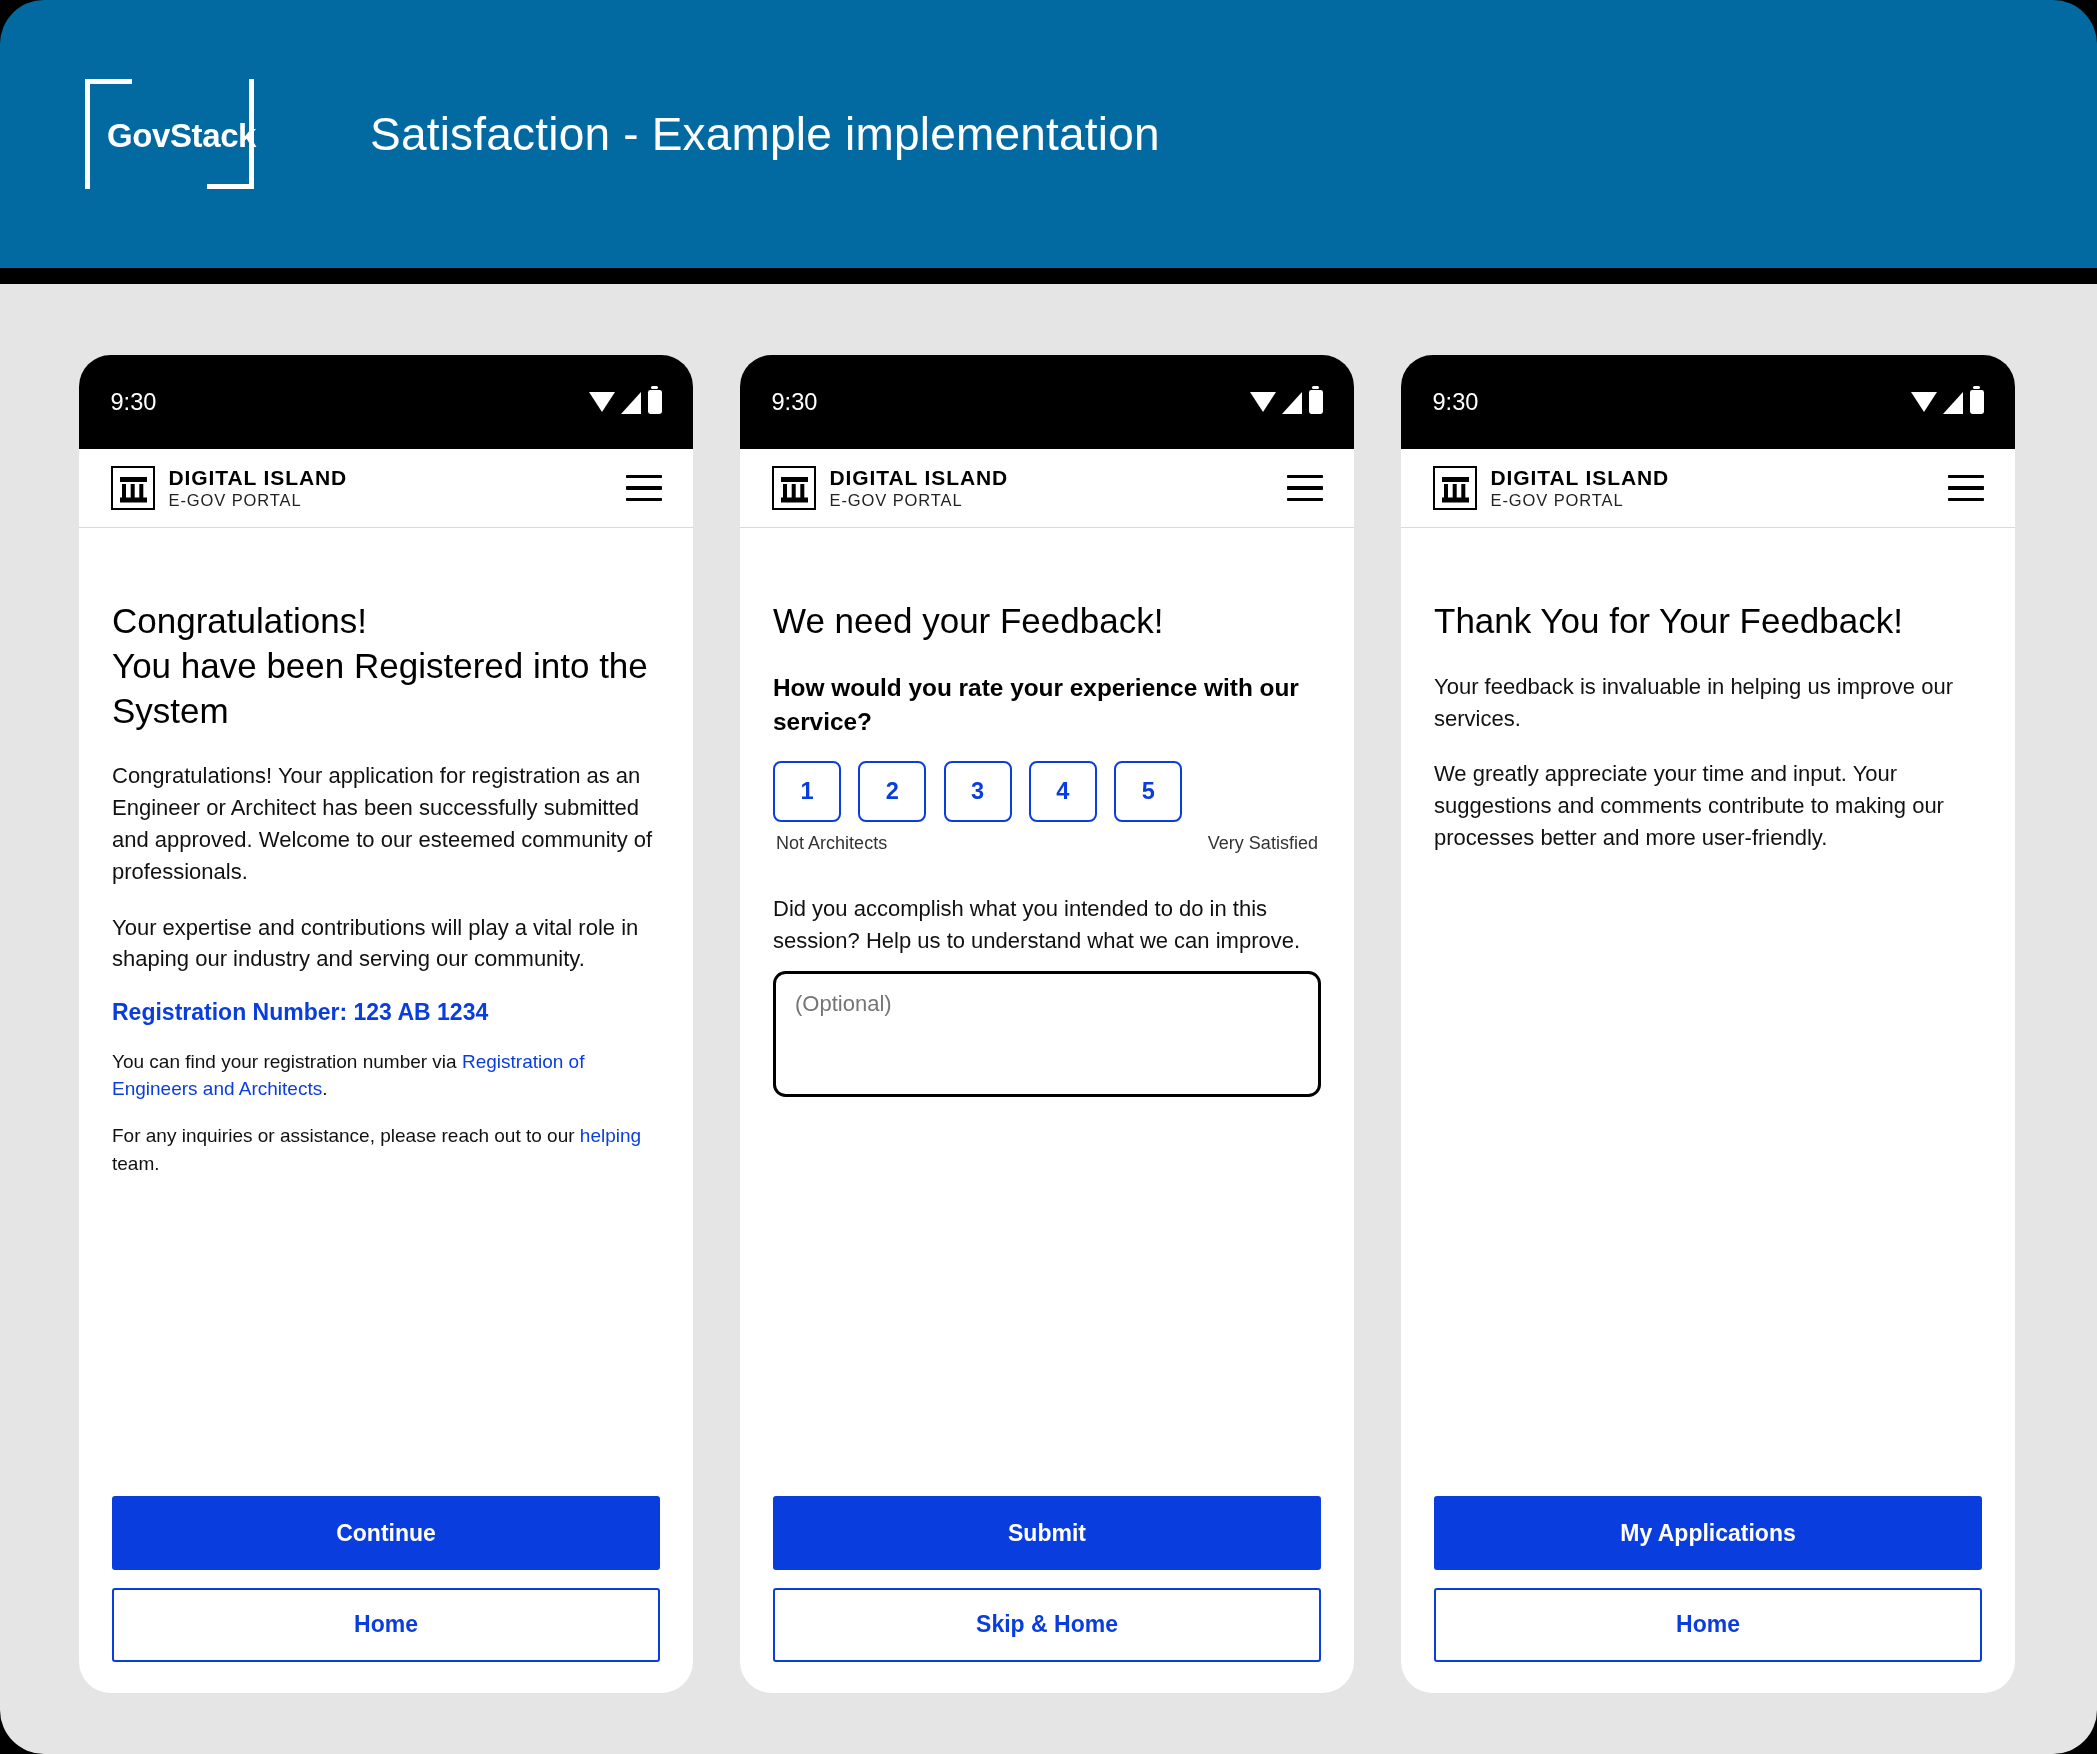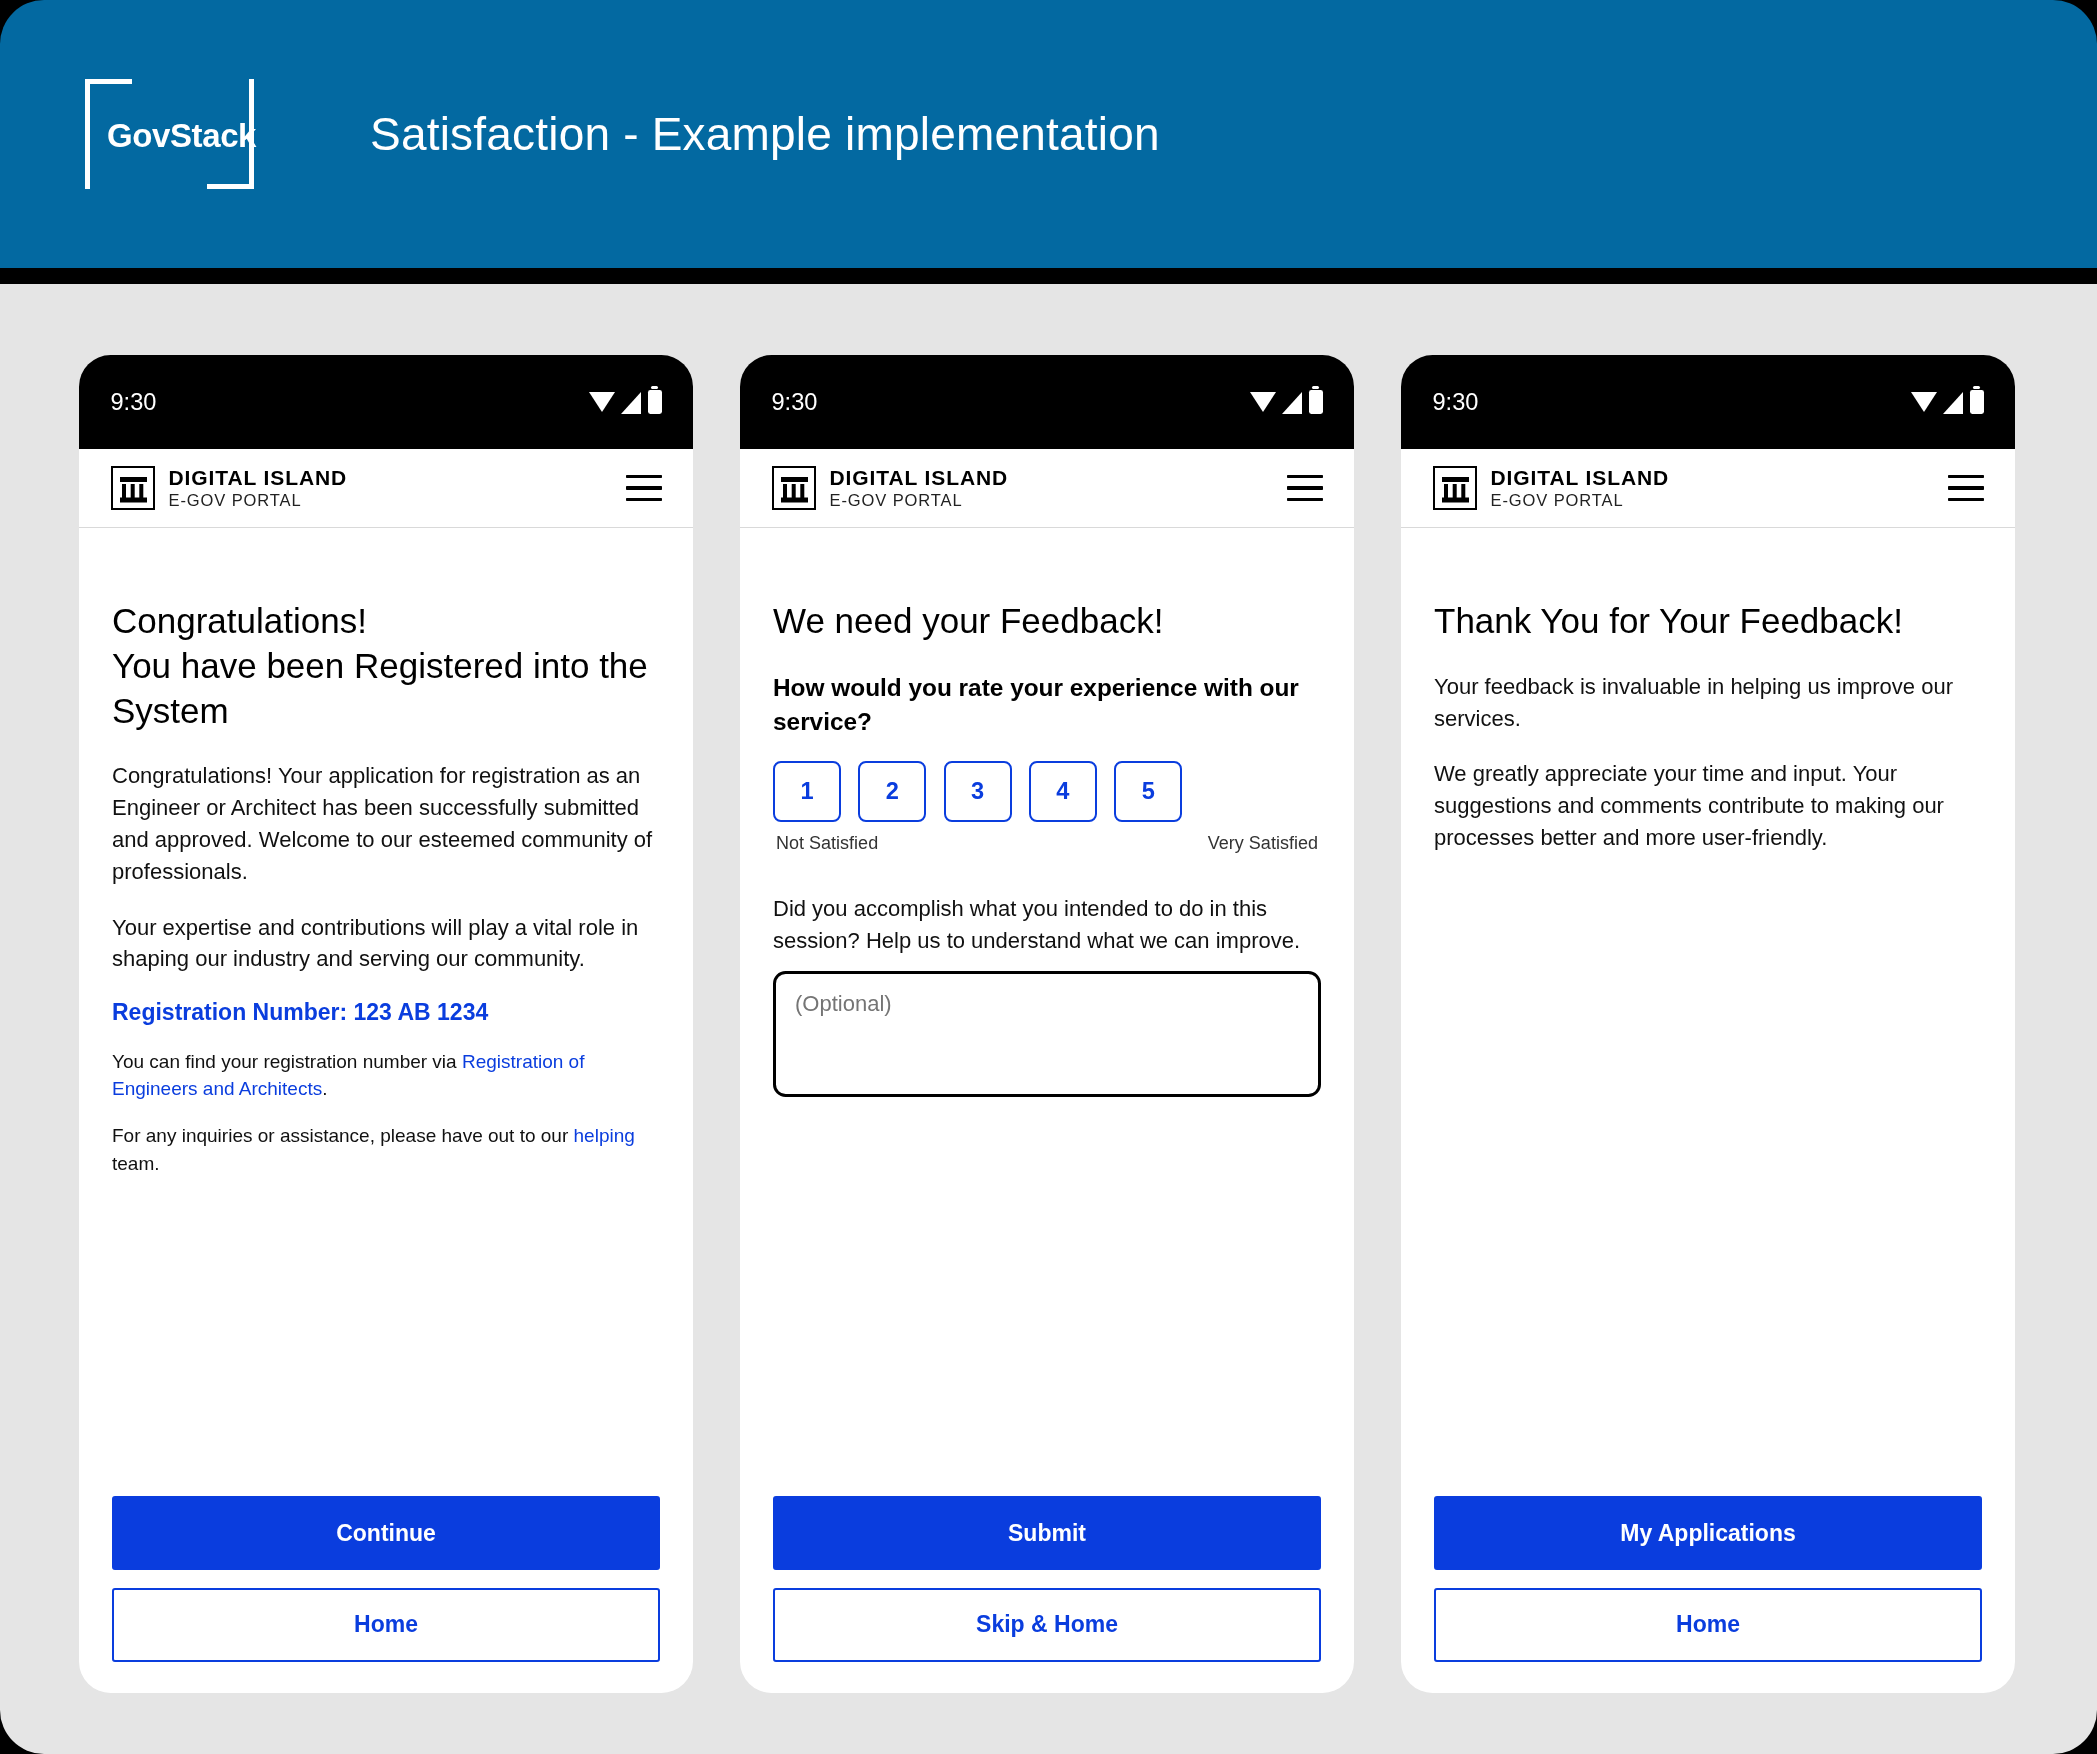--- a/index.html
+++ b/index.html
@@ -336,21 +336,21 @@
         <div class="content">
           <h1 class="screen-title" style="white-space:pre-line;">Congratulations!
 You have been Registered into the System</h1>
           <p class="body">Congratulations! Your application for registration as an Engineer or Architect has been successfully submitted and approved. Welcome to our esteemed community of professionals.</p>
           <p class="body">Your expertise and contributions will play a vital role in shaping our industry and serving our community.</p>
           <div class="reg-number">Registration Number: 123 AB 1234</div>
           <div class="small">
             <span>You can find your registration number via </span><a class="link" href="#">Registration of Engineers and Architects</a><span>.</span>
           </div>
           <div class="small">
-            <span>For any inquiries or assistance, please have out to our </span><a class="link" href="#">helping</a><span> team.</span>
+            <span>For any inquiries or assistance, please reach out to our </span><a class="link" href="#">helping</a><span> team.</span>
           </div>
 
           <div class="actions">
             <div class="btn btn-primary">Continue</div>
             <div class="btn btn-secondary">Home</div>
           </div>
         </div>
       </div>
 
       <div class="phone">
@@ -383,21 +383,21 @@
           <div class="question">How would you rate your experience with our service?</div>
 
           <div class="rating-row">
             <div class="rating-btn">1</div>
             <div class="rating-btn">2</div>
             <div class="rating-btn">3</div>
             <div class="rating-btn">4</div>
             <div class="rating-btn">5</div>
           </div>
           <div class="rating-labels">
-            <span>Not Satisfied</span>
+            <span>Not Architects</span>
             <span>Very Satisfied</span>
           </div>
 
           <p class="body tight">Did you accomplish what you intended to do in this session? Help us to understand what we can improve.</p>
           <textarea class="textarea" placeholder="(Optional)" style=""></textarea>
 
           <div class="actions">
             <div class="btn btn-primary">Submit</div>
             <div class="btn btn-secondary">Skip &amp; Home</div>
           </div>

